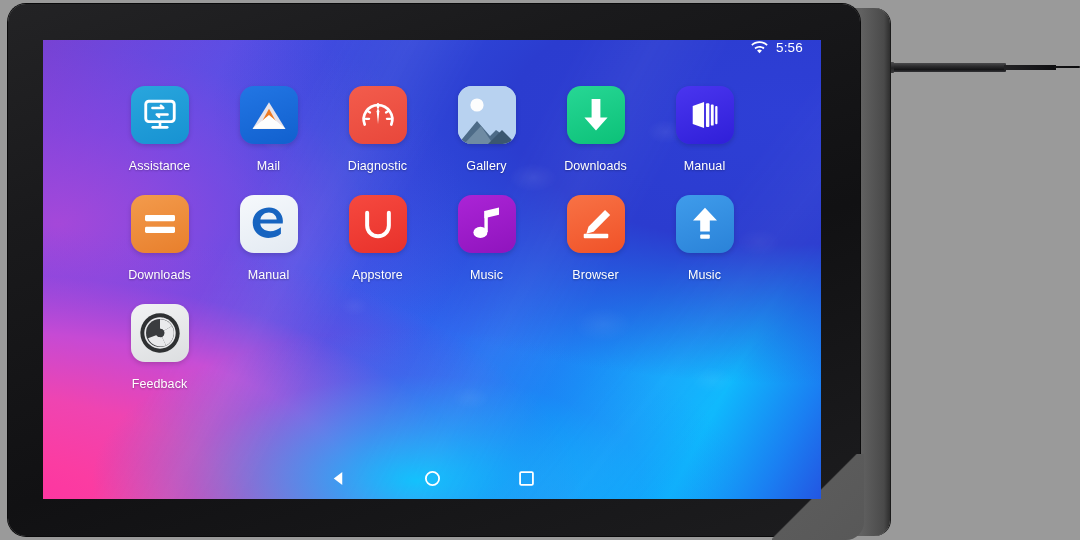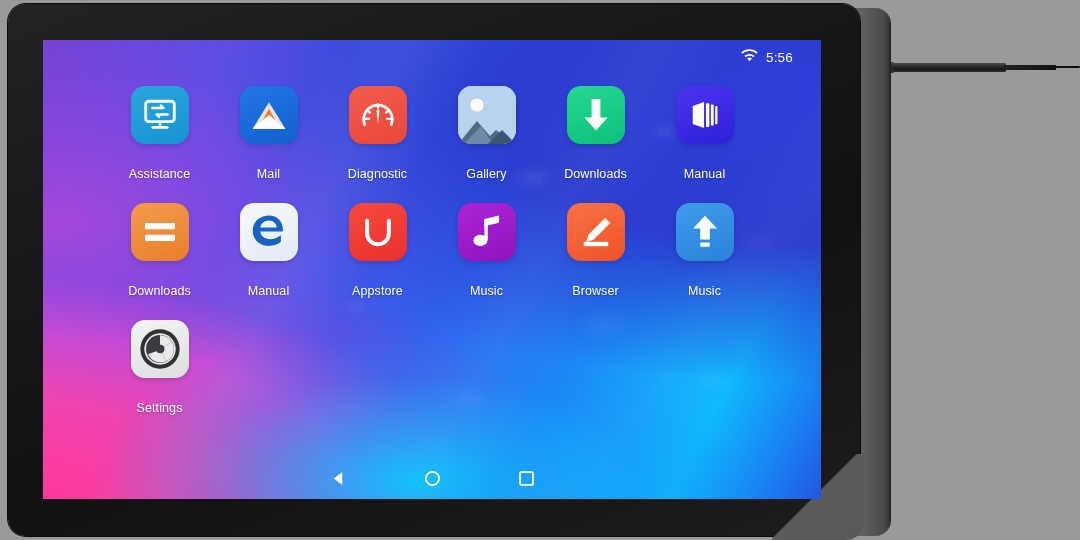--- a/index.html
+++ b/index.html
@@ -109,42 +109,42 @@
       radial-gradient(40px 24px at 72% 62%, rgba(255,255,255,.34), rgba(255,255,255,0) 74%),
       radial-gradient(30px 18px at 86% 74%, rgba(255,255,255,.30), rgba(255,255,255,0) 74%),
       radial-gradient(26px 16px at 55% 78%, rgba(255,255,255,.28), rgba(255,255,255,0) 74%),
       radial-gradient(20px 14px at 40% 58%, rgba(255,255,255,.26), rgba(255,255,255,0) 74%),
       radial-gradient(30px 19px at 92% 44%, rgba(255,255,255,.24), rgba(255,255,255,0) 74%);
   }
 
   
   #status-bar {
     position:absolute; left:0; top:0; width:100%; height:34px;
-    display:flex; align-items:center; justify-content:flex-end;
-    gap:8px; padding-right:28px; color:#fff;
+    display:flex; justify-content:flex-end;
+    gap:8px; padding-right:18px; color:#fff;
   }
   #status-bar .clock { font-size:13.5px; letter-spacing:.2px; }
 
   
   #app-grid {
     position:absolute; left:0; top:46px; width:100%;
     display:grid; grid-template-columns:repeat(6, 1fr);
     row-gap:22px; padding:0 62px;
   }
   .app {
     display:flex; flex-direction:column; align-items:center;
     cursor:pointer; user-select:none;
   }
   .app .tile {
     width:58px; height:58px; border-radius:14px;
     display:flex; align-items:center; justify-content:center;
     box-shadow:0 2px 5px rgba(0,0,0,.16);
   }
   .app .label {
-    margin-top:23px; font-size:12.5px; color:#ffffff;
+    margin-top:15px; font-size:12.5px; color:#ffffff;
     text-shadow:0 1px 2px rgba(0,0,0,.30); white-space:nowrap;
     letter-spacing:.1px;
   }
   .app .tile svg { display:block; }
 
   
   #nav-bar {
     position:absolute; left:0; bottom:0; width:100%; height:38px;
     display:flex; align-items:center; justify-content:center; gap:68px;
   }
@@ -357,21 +357,21 @@
                 </g>
                 <g fill="#e9eaec">
                   <path d="M24 9.6a14.4 14.4 0 0 1 12.5 7.2l-8.4 4.9A4.8 4.8 0 0 0 24 19.2z"></path>
                   <path d="M36.5 16.8A14.4 14.4 0 0 1 30.3 37l-4.2-8.8a4.8 4.8 0 0 0 2-6.5z"></path>
                   <path d="M30.3 37a14.4 14.4 0 0 1-18.8-7.4l9.1-3.6a4.8 4.8 0 0 0 5.5 2.2z"></path>
                 </g>
                 <circle cx="24" cy="24" r="4.3" fill="#3a3c3f"></circle>
               </svg>
             </span>
           </div>
-          <div class="label">Settings</div>
+          <div class="label">Feedback</div>
         </div>
 
       </div>
 
       <div id="nav-bar">
         <div class="nav-btn">
           <span>
             <svg width="17" height="17" viewBox="0 0 18 18">
                 <path d="M13 2 4 9l9 7z" fill="#fff"></path>
               </svg>

